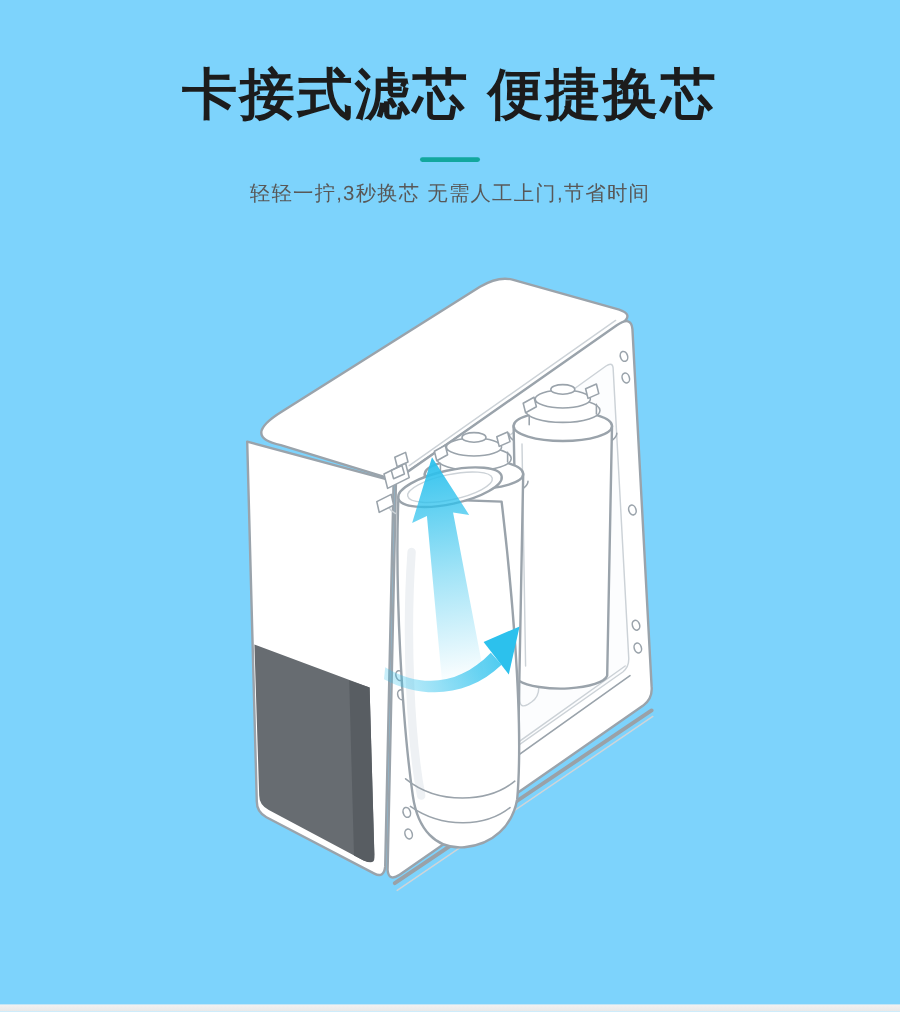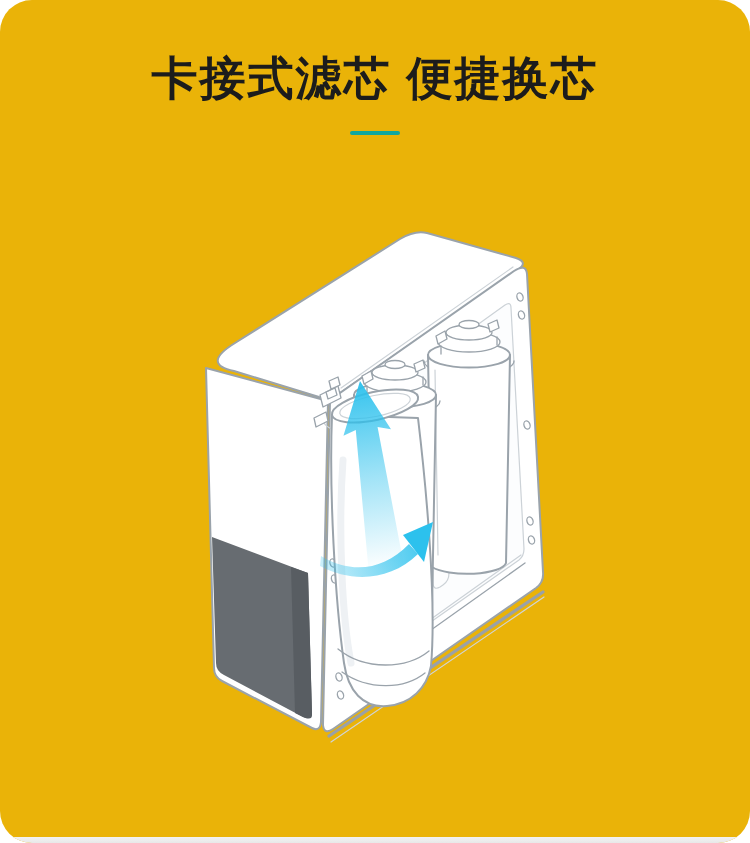--- a/index.html
+++ b/index.html
@@ -1,18 +1,18 @@
 <!DOCTYPE html>
 <html style="--accent: #12a79e; --title-text: #1c1c1c; --subtitle-text: #585858; --line: #9aa3ab; --line-light: #ccd2d7; --panel-dark: #676c71; --panel-dark-edge: #585d62; --arrow-cyan: #2cc1ed; --base-bar: #9aa1a7; --strip-top: #f2f2f2; --strip-bottom: #e8e8e8;"><head>
 <meta charset="utf-8">
 <style>
   html,body{margin:0;padding:0;background:#fff;}
   .page{
-    position:relative;width:750px;height:843px;margin:0 auto;background:#eab308;
-    overflow:hidden;font-family:"Liberation Sans","DejaVu Sans",sans-serif;border-radius:32px;
+    position:relative;width:750px;height:843px;margin:0 auto;background:#7dd3fc;
+    overflow:hidden;font-family:"Liberation Sans","DejaVu Sans",sans-serif;
   }
   .hdr{position:absolute;top:0;left:0;width:750px;text-align:center;}
   .title{
     margin:52px 0 0 0;font-size:46px;font-weight:600;letter-spacing:2px;
     color:var(--title-text,#1c1c1c);line-height:1.15;
   }
   .divider{
     width:50px;height:4px;border-radius:2px;margin:26px auto 0 auto;
     background:var(--accent,#12a79e);
   }
@@ -42,20 +42,21 @@
   .stop-c{stop-color:var(--arrow-cyan,#2cc1ed);}
 </style>
 </head>
 <body>
 
 <div class="page">
 
   <div class="hdr">
     <h1 class="title">卡接式滤芯 便捷换芯</h1>
     <div class="divider"></div>
+    <p class="subtitle">轻轻一拧,3秒换芯 无需人工上门,节省时间</p>
   </div>
 
   <figure class="fig">
     <svg viewBox="0 0 400 540" role="img" aria-label="net-water-purifier-open-case-three-filters-one-twisted-out">
       <defs>
         <linearGradient id="beamGrad" x1="0" y1="345" x2="0" y2="158" gradientUnits="userSpaceOnUse">
           <stop class="stop-c" offset="0" stop-opacity="0"></stop>
           <stop class="stop-c" offset="0.5" stop-opacity="0.45"></stop>
           <stop class="stop-c" offset="1" stop-opacity="0.95"></stop>
         </linearGradient>

